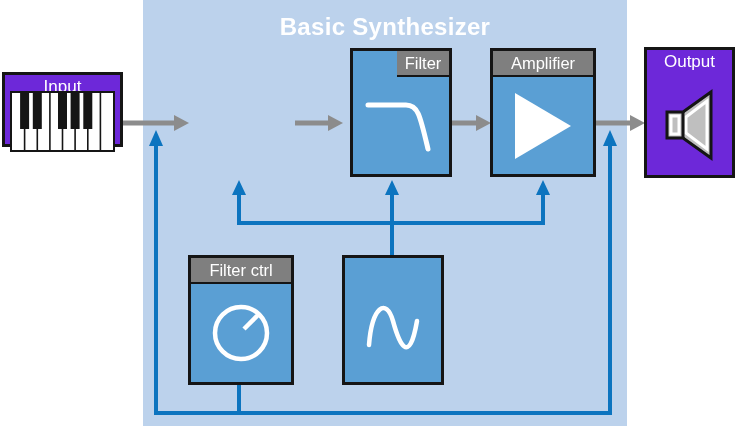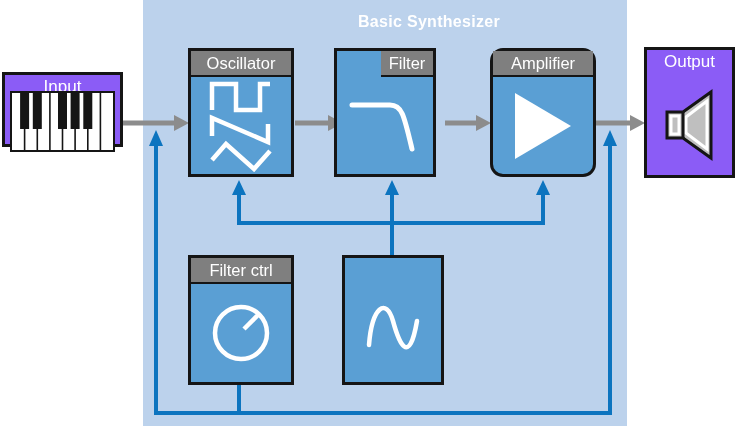--- a/index.html
+++ b/index.html
@@ -2,38 +2,38 @@
 <html><head>
 <meta charset="utf-8">
 <style>
   html,body { margin:0; padding:0; background:#ffffff; }
   body { width:736px; height:430px; position:relative; font-family:"Liberation Sans", sans-serif; }
   .canvas { position:absolute; left:0; top:0; width:736px; height:430px; overflow:hidden; }
 
   .container-bg { position:absolute; left:143px; top:0; width:484px; height:426px; background:#bcd2ec; }
 
   .diagram-title { position:absolute; left:143px; top:13px; width:484px; text-align:center;
-                   color:#ffffff; font-weight:bold; font-size:16px; letter-spacing:0.3px;margin-left:44px; }
+                   color:#ffffff; font-weight:bold; font-size:24px; letter-spacing:0.3px; }
 
   svg.connectors { position:absolute; left:0; top:0; }
 
   .module { position:absolute; background:#5a9fd4; border:3px solid #151515; box-sizing:border-box; }
   .module-header { height:24px; background:#7f7f7f; border-bottom:2px solid #151515;
                    color:#ffffff; font-size:16.5px; text-align:center; line-height:24px;
                    white-space:nowrap; overflow:hidden; }
   .module-body { position:absolute; left:0; right:0; top:26px; bottom:0;
                  display:flex; align-items:center; justify-content:center; }
 
   #module-oscillator  { left:188px; top:48px;  width:106px; height:129px; }
-  #module-filter      { left:334px; top:48px;  width:102px; height:129px;padding-left:44px; }
-  #module-amplifier   { left:490px; top:48px;  width:106px; height:129px;border-radius:13px; }
+  #module-filter      { left:350px; top:48px;  width:102px; height:129px;padding-left:44px; }
+  #module-amplifier   { left:490px; top:48px;  width:106px; height:129px; }
   #module-global-ctrl { left:188px; top:255px; width:106px; height:130px; }
   #module-modulator   { left:342px; top:255px; width:102px; height:130px; }
 
-  .io-block { position:absolute; background:#8b5cf6; border:3px solid #151515; box-sizing:border-box; }
+  .io-block { position:absolute; background:#6d28d9; border:3px solid #151515; box-sizing:border-box; }
   #io-input  { left:2px;  top:72px; width:121px; height:75px; }
   #io-output { left:644px; top:47px; width:91px;  height:131px; }
   .io-label { color:#ffffff; font-size:17px; text-align:center; margin-top:2px; }
   .io-icon-wrap { position:absolute; left:0; right:0; top:24px; bottom:0;
                   display:flex; align-items:center; justify-content:center; }
 </style>
 </head>
 <body>
 
 <div class="canvas">
@@ -122,30 +122,20 @@
     <div class="io-icon-wrap">
       <svg width="58" height="80" viewBox="0 0 58 80">
         <path d="M6,27 H22 L50,7 V73 L22,53 H6 Z" fill="#bfbfbf" stroke="#151515" stroke-width="3" stroke-linejoin="miter"></path>
         <path d="M10,31 H18 V49 H10 Z" fill="none" stroke="#ffffff" stroke-width="3"></path>
         <path d="M25,32 L46,16 V64 L25,48 Z" fill="none" stroke="#ffffff" stroke-width="3"></path>
         <line x1="22" y1="27" x2="22" y2="53" stroke="#151515" stroke-width="3"></line>
       </svg>
     </div>
   </div>
 
-  <div class="module" id="module-oscillator">
-    <div class="module-header">Oscillator</div>
-    <div class="module-body">
-      <svg width="66" height="92" viewBox="0 0 66 92" fill="none" stroke="#ffffff" stroke-width="4.5" stroke-linejoin="miter">
-        <polyline points="4,30 4,4 28,4 28,30 52,30 52,4 62,4"></polyline>
-        <polyline points="4,56 4,38 60,62 60,44"></polyline>
-        <polyline points="4,80 18,64 46,89 62,71"></polyline>
-      </svg>
-    </div>
-  </div>
 
   <div class="module" id="module-filter">
     <div class="module-header">Filter</div>
     <div class="module-body">
       <svg width="74" height="66" viewBox="0 0 74 66" fill="none" stroke="#ffffff" stroke-width="5" stroke-linecap="round">
         <path d="M4,12 H42 C54,12 56,22 64,56"></path>
       </svg>
     </div>
   </div>
 

